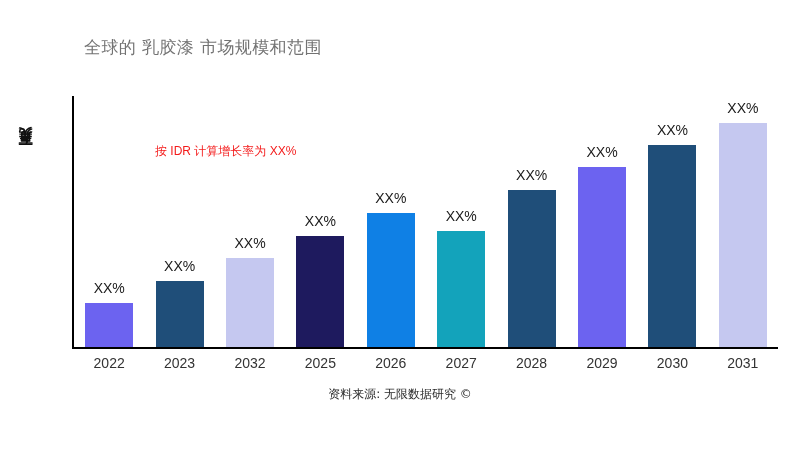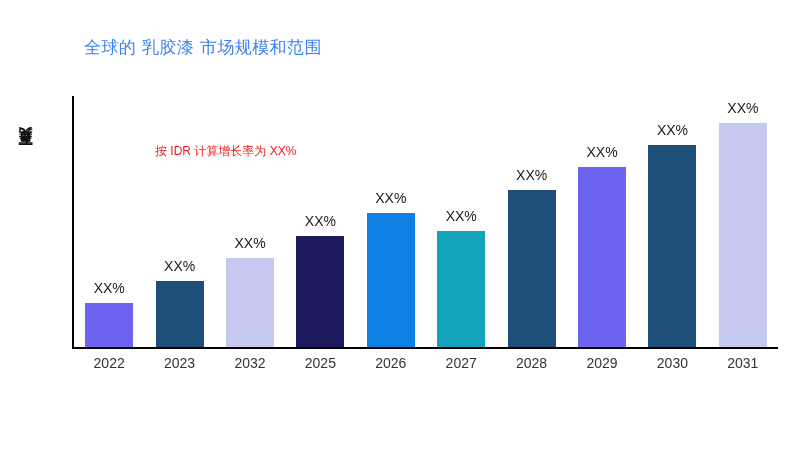--- a/index.html
+++ b/index.html
@@ -113,21 +113,21 @@
     font-size:12px;
     color:#2b2b2b;
     font-family:"DejaVu Sans","Liberation Sans",sans-serif;
   }
 </style>
 </head>
 <body>
 
 <div id="frame">
 
-  <div id="chart-title" style="color: #3b82f6;">全球的 乳胶漆 市场规模和范围</div>
+  <div id="chart-title" style="color: #737373;">全球的 乳胶漆 市场规模和范围</div>
 
   <div id="y-axis-title">百万美元</div>
 
   <div id="cagr-note" style="color: rgb(244, 28, 28);">按 IDR 计算增长率为 XX%</div>
 
   <div id="plot">
     <div id="axis-y" style="background: rgb(0, 0, 0);"></div>
     <div id="axis-x" style="background: rgb(0, 0, 0);"></div>
     <div id="bars">
       <div class="bar-slot">
@@ -189,14 +189,15 @@
     <span>2032</span>
     <span>2025</span>
     <span>2026</span>
     <span>2027</span>
     <span>2028</span>
     <span>2029</span>
     <span>2030</span>
     <span>2031</span>
   </div>
 
+  <div id="source-note">资料来源: 无限数据研究 ©</div>
 
 </div>
 
 </body></html>

